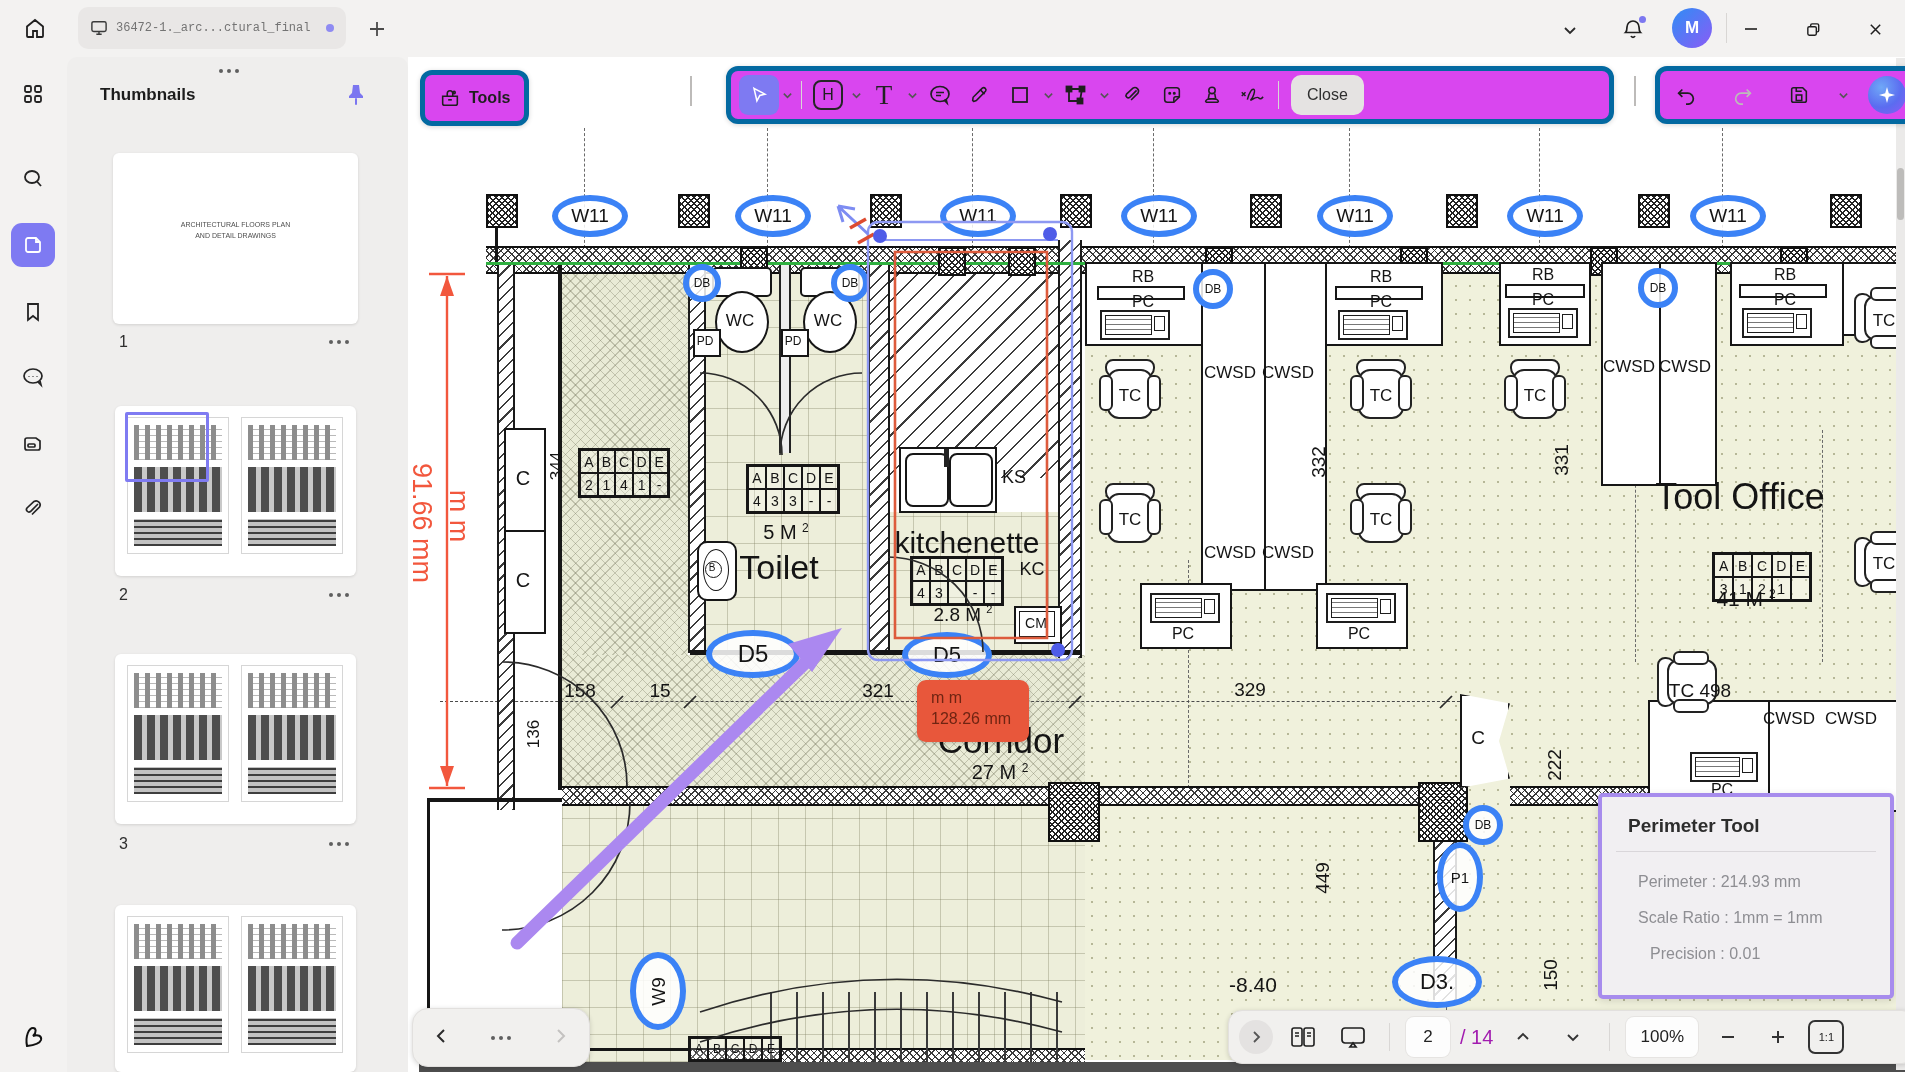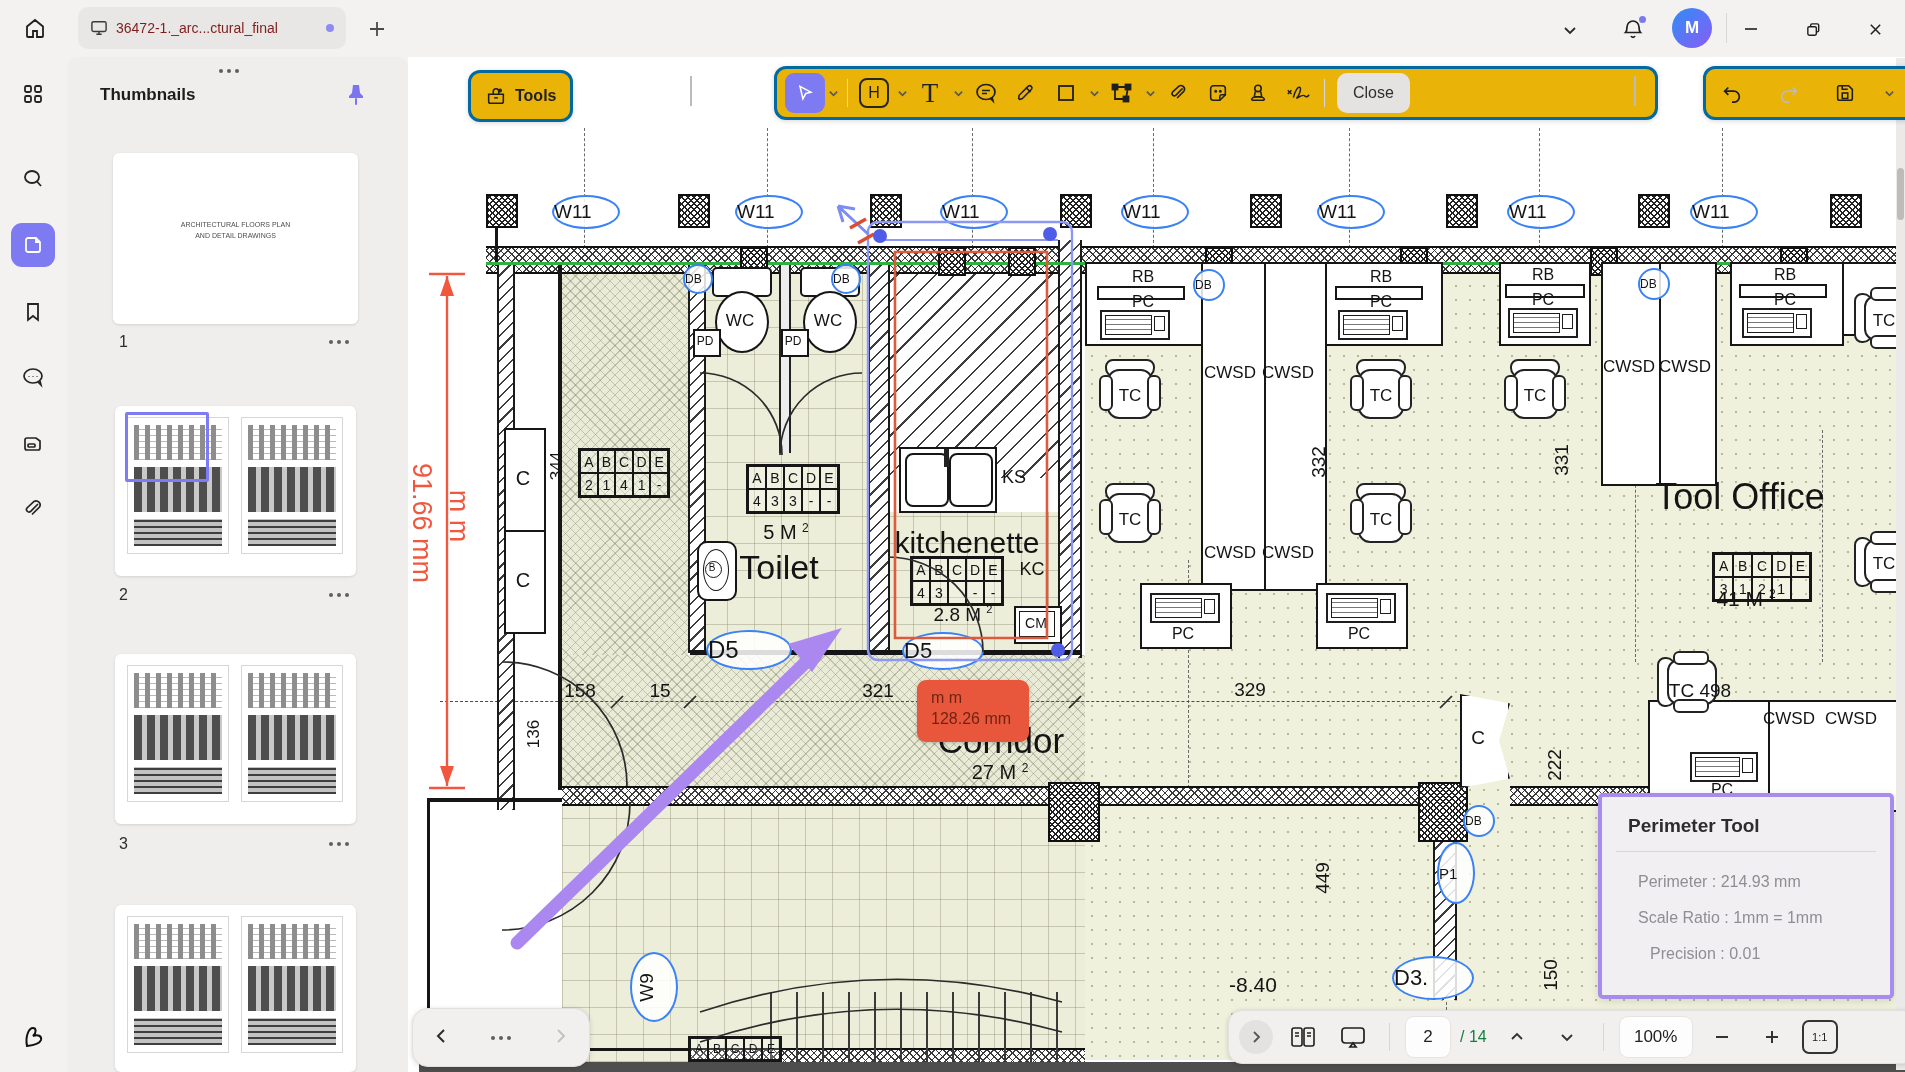--- a/index.html
+++ b/index.html
@@ -1,38 +1,38 @@
 <!DOCTYPE html>
 <html><head>
 <meta charset="utf-8">
 <style>
   html,body{margin:0;padding:0;background:#dcdcdc;font-family:"Liberation Sans",sans-serif;}
   .stage{position:relative;width:1905px;height:1072px;background:#f3f2f1;overflow:hidden;}
   
   .topbar{position:absolute;left:0;top:0;width:1905px;height:57px;background:#f3f2f1;z-index:40;}
   .tab{position:absolute;left:78px;top:7px;width:268px;height:42px;background:#e9e7e6;border-radius:10px;display:flex;align-items:center;gap:8px;padding:0 12px;box-sizing:border-box;z-index:41;}
-  .tab .t{font-size:14px;color:#7f1d1d;white-space:nowrap;overflow:hidden;flex:1;}
+  .tab .t{font-size:12px;color:#737373;white-space:nowrap;overflow:hidden;flex:1;font-family:Liberation Mono, monospace;}
   .dot{width:8px;height:8px;border-radius:50%;background:#8f8bf2;}
   .icnbtn{position:absolute;display:flex;align-items:center;justify-content:center;color:#2b2b2b;}
   .avatar{position:absolute;left:1672px;top:8px;width:40px;height:40px;border-radius:50%;background:linear-gradient(135deg,#2f8df5,#8a5cf6);color:#fff;font-size:17px;font-weight:700;display:flex;align-items:center;justify-content:center;z-index:41;}
   .rail{position:absolute;left:0;top:57px;width:67px;height:1015px;background:#f3f2f1;z-index:40;}
   .rlic{position:absolute;left:11px;width:44px;height:44px;display:flex;align-items:center;justify-content:center;color:#242424;}
   .rlic.act{background:#7e7af2;border-radius:11px;color:#fff;}
   .panel{position:absolute;left:67px;top:57px;width:341px;height:1015px;background:#efeeed;z-index:30;border-radius:10px 10px 0 0;}
   .ptitle{position:absolute;left:33px;top:28px;font-size:17px;font-weight:600;color:#1c1c1c;}
   .card{position:absolute;background:#fff;border-radius:6px;box-shadow:0 1px 3px rgba(0,0,0,.12);}
   .pgnum{position:absolute;font-size:16px;color:#2e2e2e;}
   .dots3{position:absolute;display:flex;gap:4px;}
   .dots3 i{width:4px;height:4px;border-radius:50%;background:#5f5f5f;}
   .mini{position:absolute;background:#fff;border:1px solid #d6d6d6;}
   .mini .rh{position:absolute;left:6%;top:5%;right:6%;height:26%;background:repeating-linear-gradient(90deg,#8d8d8d 0 5px,transparent 5px 11px),repeating-linear-gradient(0deg,#b9b9b9 0 1px,transparent 1px 6px);}
   .mini .ms{position:absolute;left:6%;top:36%;right:6%;height:34%;background:repeating-linear-gradient(90deg,#4e4e4e 0 8px,#c9c9c9 8px 13px);}
   .mini .bs{position:absolute;left:6%;bottom:5%;right:6%;height:20%;background:repeating-linear-gradient(0deg,#3e3e3e 0 2px,#c2c2c2 2px 6px);}
   
-  .fbar{position:absolute;background:#eab308;border:3px solid #0369a1;border-radius:12px;box-shadow:0 1px 5px rgba(0,0,0,.16);z-index:36;display:flex;align-items:center;margin-left:48px;}
+  .fbar{position:absolute;background:#d946ef;border:5px solid #0369a1;border-radius:12px;box-shadow:0 1px 5px rgba(0,0,0,.16);z-index:36;display:flex;align-items:center;}
   .tbi{width:40px;height:40px;display:flex;align-items:center;justify-content:center;color:#1f1f1f;flex:0 0 auto;}
   .chv{width:16px;height:40px;display:flex;align-items:center;justify-content:center;color:#555;flex:0 0 auto;}
   .tdiv{width:1px;height:28px;background:#d9d7d5;margin:0 6px;flex:0 0 auto;}
   .selbtn{background:#7e7af2;border-radius:9px;color:#fff;}
   .closebtn{background:#e5e3e2;border-radius:10px;height:40px;padding:0 16px;display:flex;align-items:center;font-size:16px;color:#2f2f2f;margin:0 6px;}
   
   .canvas{position:absolute;left:408px;top:57px;right:0;bottom:0;background:#fff;overflow:hidden;z-index:1;}
   .plan{position:absolute;left:-408px;top:-57px;width:1905px;height:1072px;}
   .lbl{position:absolute;transform:translate(-50%,-50%);white-space:nowrap;color:#141414;line-height:1;z-index:12;}
   .vlbl{position:absolute;transform:translate(-50%,-50%) rotate(-90deg);white-space:nowrap;color:#141414;line-height:1;z-index:12;}
@@ -40,21 +40,21 @@
   .fill{position:absolute;z-index:1;}
   .tile{background:repeating-linear-gradient(0deg,rgba(125,125,95,.35) 0 1px,transparent 1px 27px),repeating-linear-gradient(90deg,rgba(125,125,95,.35) 0 1px,transparent 1px 27px),#edeeda;}
   .xmesh{background:repeating-linear-gradient(45deg,rgba(100,100,75,.30) 0 1px,transparent 1px 7px),repeating-linear-gradient(-45deg,rgba(100,100,75,.30) 0 1px,transparent 1px 7px),#e9ebd6;}
   .dotsf{background:radial-gradient(rgba(135,135,95,.55) 1px,transparent 1.2px);background-size:14px 14px;background-color:#f0f1dc;}
   .hwall{position:absolute;background:repeating-linear-gradient(135deg,rgba(255,255,255,0) 0 7px,#3c3c3c 7px 8.6px),#fff;border-left:2px solid #1a1a1a;border-right:2px solid #1a1a1a;z-index:4;}
   .xband{position:absolute;background:repeating-linear-gradient(45deg,transparent 0 4px,#3a3a3a 4px 5.2px),repeating-linear-gradient(-45deg,transparent 0 4px,#3a3a3a 4px 5.2px),#fff;border-top:2px solid #101010;border-bottom:2px solid #101010;z-index:4;}
   .xblk{position:absolute;background:repeating-linear-gradient(45deg,transparent 0 3px,#222 3px 4.4px),repeating-linear-gradient(-45deg,transparent 0 3px,#222 3px 4.4px),#fff;border:2px solid #101010;z-index:5;}
   .wline{position:absolute;background:#161616;z-index:4;}
   .gv{position:absolute;width:0;border-left:1.6px dashed #6a6a6a;z-index:3;}
   .dashh{position:absolute;height:0;border-top:1.6px dashed #4a4a4a;z-index:3;}
-  .bub{position:absolute;border:2px solid #3b82f6;border-radius:50%;background:rgba(255,255,255,.85);display:flex;align-items:center;z-index:12;color:#141414;}
+  .bub{position:absolute;border:6px solid #3b82f6;border-radius:50%;background:rgba(255,255,255,.85);display:flex;align-items:center;justify-content:center;z-index:12;color:#141414;}
   .ptab{position:absolute;display:grid;grid-template-columns:repeat(5,1fr);background:rgba(255,255,255,.2);border:2px solid #161616;z-index:12;}
   .ptab b{display:flex;align-items:center;justify-content:center;border:1px solid #161616;font-weight:400;font-size:14px;height:21px;color:#141414;}
   .dsk{position:absolute;border:2px solid #161616;background:#fff;z-index:6;}
   .chair{position:absolute;width:62px;height:66px;z-index:7;}
   .chair .bk{position:absolute;left:6px;top:0;width:46px;height:15px;border:2px solid #222;border-radius:8px 8px 10px 10px;background:#fff;}
   .chair .st{position:absolute;left:8px;top:10px;width:42px;height:46px;border:2px solid #222;border-radius:12px;background:#fff;}
   .chair .al,.chair .ar{position:absolute;top:16px;width:10px;height:32px;border:2px solid #222;border-radius:6px;background:#fff;}
   .chair .al{left:0;} .chair .ar{right:0;}
   .pcb{position:absolute;border:2px solid #1d1d1d;background:#fff;z-index:8;}
   .pci{position:absolute;left:3px;top:3px;bottom:3px;right:16px;border:1.5px solid #1d1d1d;background:repeating-linear-gradient(0deg,transparent 0 4px,#777 4px 5px);}
@@ -842,21 +842,21 @@
     <div class="tbi">
       <svg width="26" height="24" viewBox="0 0 26 24" fill="none" stroke="#1f1f1f" stroke-width="1.7">
           <rect x="2" y="3" width="22" height="15" rx="3"></rect>
           <path d="M13 18l-3 4h6Z"></path>
         </svg>
     </div>
     <div class="tdiv"></div>
     <div class="wbox" style="width:44px;height:40px;">
         <span>2</span>
       </div>
-    <span style="font-size:16px;color:#15803d;">/ 14</span>
+    <span style="font-size:20px;color:#a21caf;">/ 14</span>
     <div class="tbi">
       <svg width="16" height="16" viewBox="0 0 16 16" fill="none" stroke="#333" stroke-width="1.9">
           <path d="M3 10l5-5 5 5"></path>
         </svg>
     </div>
     <div class="tbi">
       <svg width="16" height="16" viewBox="0 0 16 16" fill="none" stroke="#333" stroke-width="1.9">
           <path d="M3 6l5 5 5-5"></path>
         </svg>
     </div>

